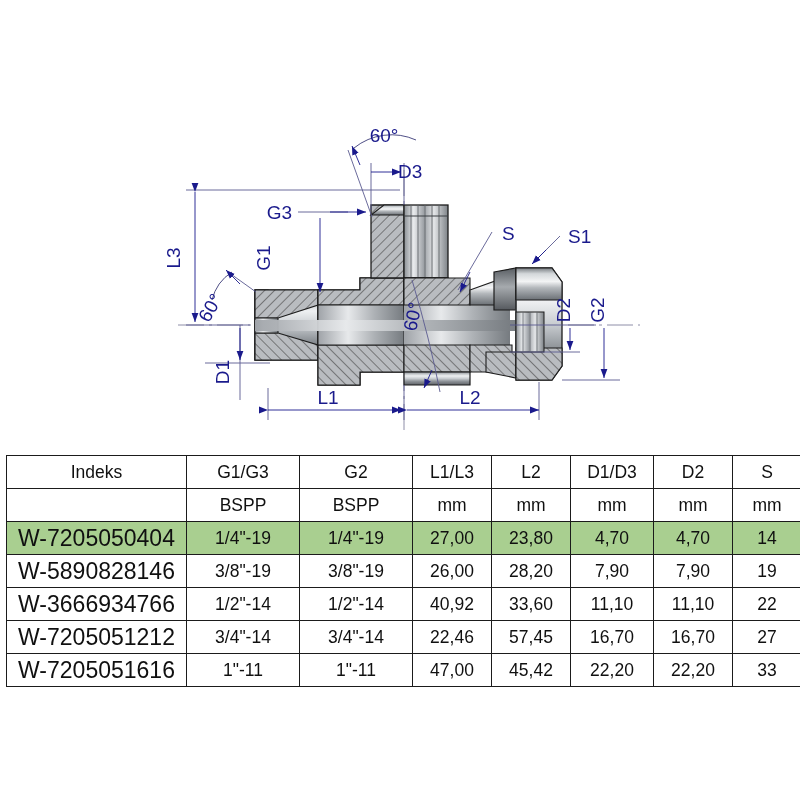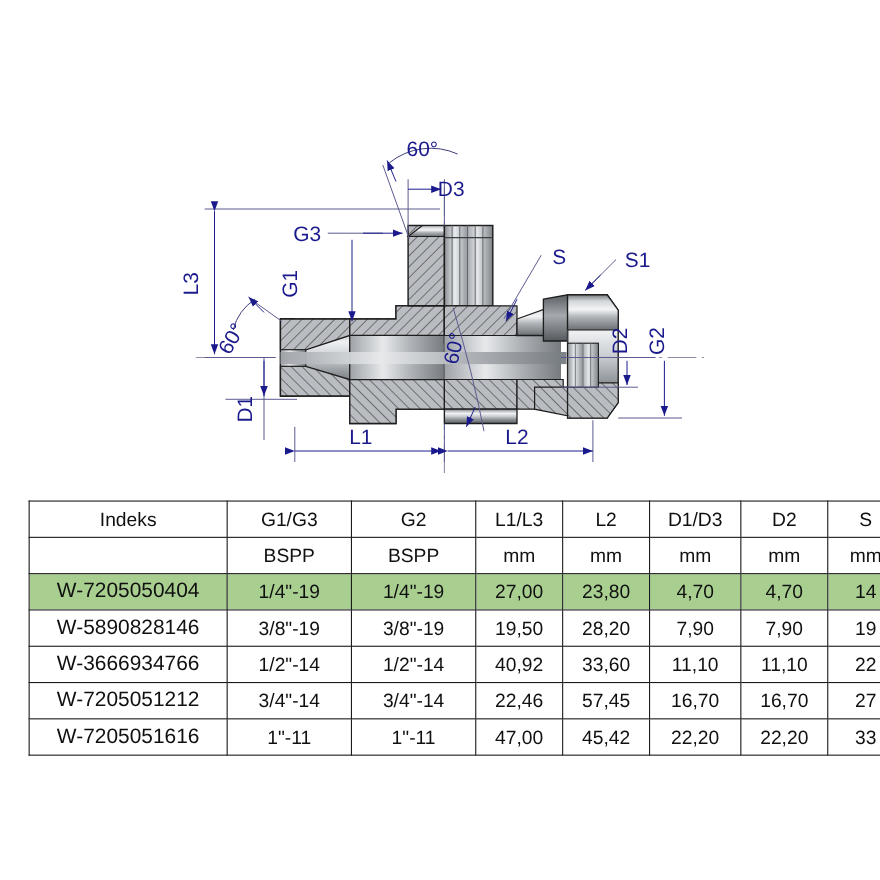--- a/index.html
+++ b/index.html
@@ -8,37 +8,37 @@
     font-family:"Liberation Sans",sans-serif;
     position:relative;overflow:hidden;
   }
   #stage{position:absolute;left:0;top:0;width:800px;height:588px;}
 
   
   #drawing{position:absolute;left:0;top:0;width:800px;height:445px;}
   #drawing svg{display:block;}
 
   
-  #spec-table-wrap{position:absolute;left:26px;top:455px;width:772px;}
+  #spec-table-wrap{position:absolute;left:6px;top:455px;width:772px;}
   table.spec{
     border-collapse:collapse;width:772px;
     table-layout:fixed;background:#fff;
   }
   table.spec td{
     border:1.4px solid #1b1b1b;
     text-align:center;
     font-size:17.5px;
     color:#101010;
     height:32px;
     padding:0 2px;
     white-space:nowrap;
     overflow:hidden;
   }
   table.spec tr.hl td{background:#a9cf90;}
-  table.spec td.idx{font-size:19px;}
+  table.spec td.idx{font-size:23px;}
   .c0{width:175px}.c1{width:108px}.c2{width:108px}.c3{width:74px}
   .c4{width:74px}.c5{width:78px}.c6{width:74px}.c7{width:64px}
 </style>
 </head>
 <body>
 
 <div id="stage">
 
   <div id="drawing">
     <svg width="800" height="445" viewBox="0 0 800 445" xmlns="http://www.w3.org/2000/svg">
@@ -271,21 +271,21 @@
           <td>23,80</td>
           <td>4,70</td>
           <td>4,70</td>
           <td>14</td>
 
         </tr>
         <tr>
           <td class="idx">W-5890828146</td>
           <td>3/8"-19</td>
           <td>3/8"-19</td>
-          <td>19,50</td>
+          <td>26,00</td>
           <td>28,20</td>
           <td>7,90</td>
           <td>7,90</td>
           <td>19</td>
 
         </tr>
         <tr>
           <td class="idx">W-3666934766</td>
           <td>1/2"-14</td>
           <td>1/2"-14</td>

